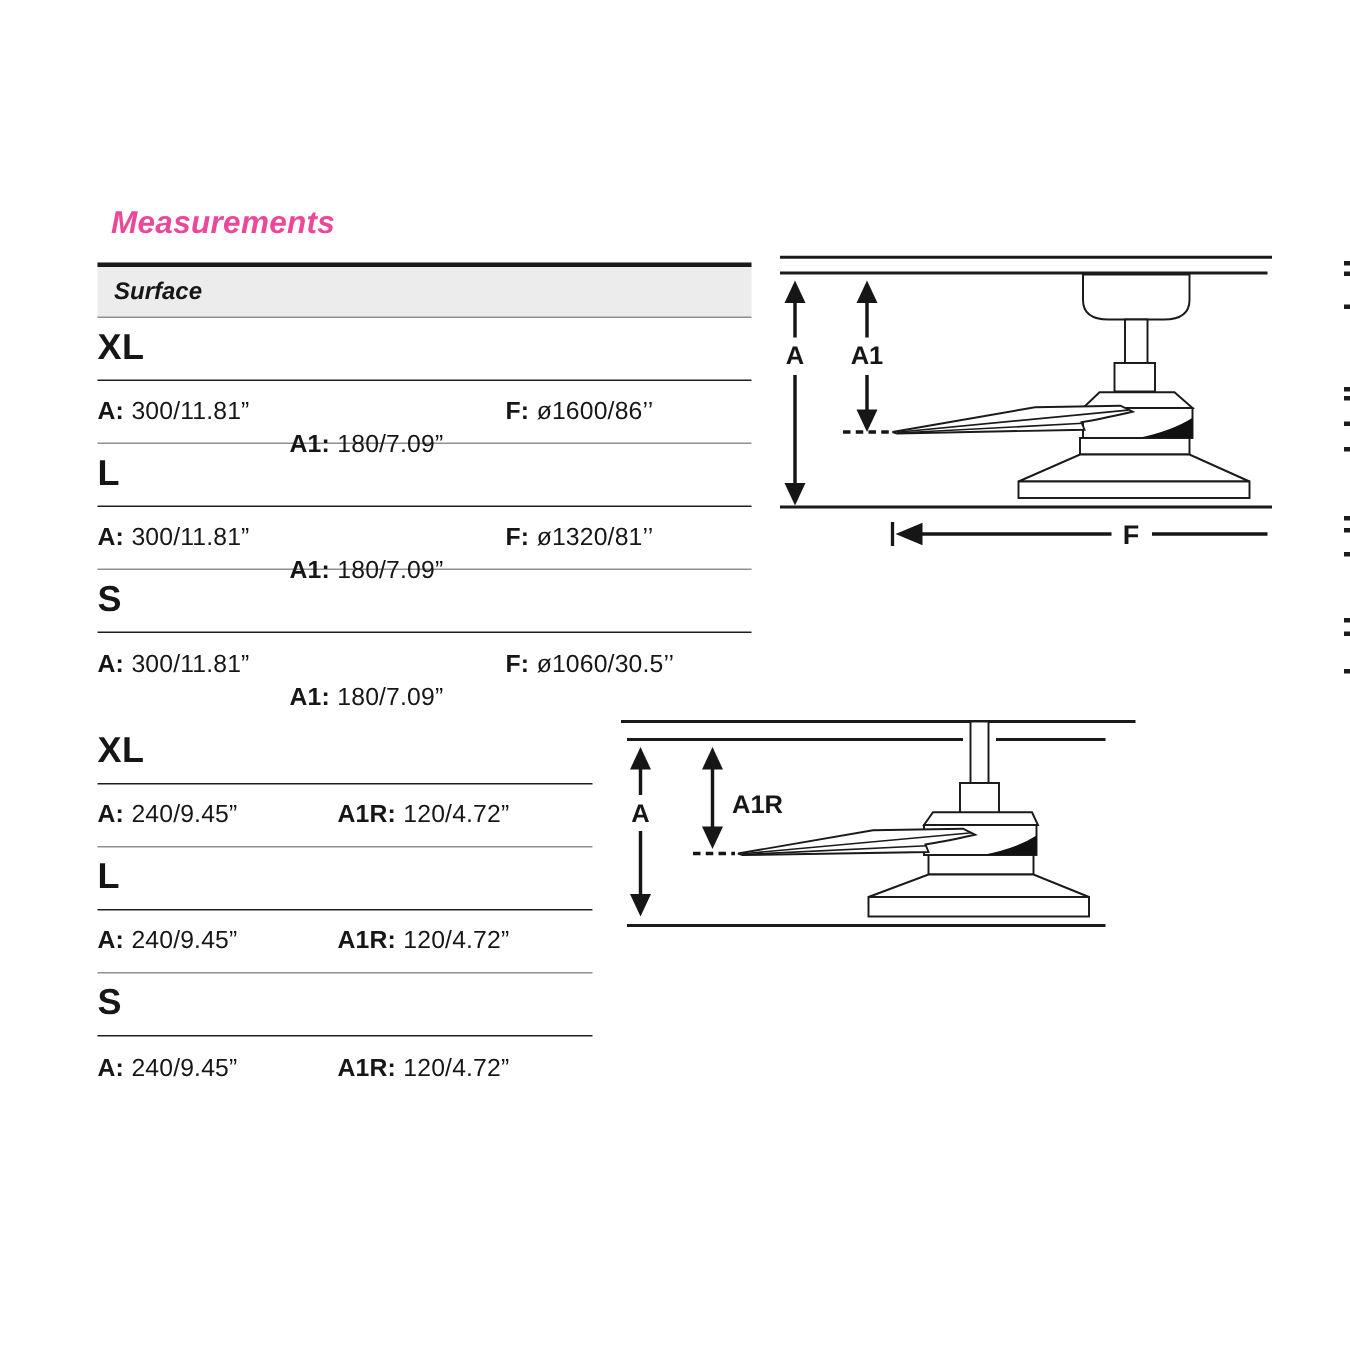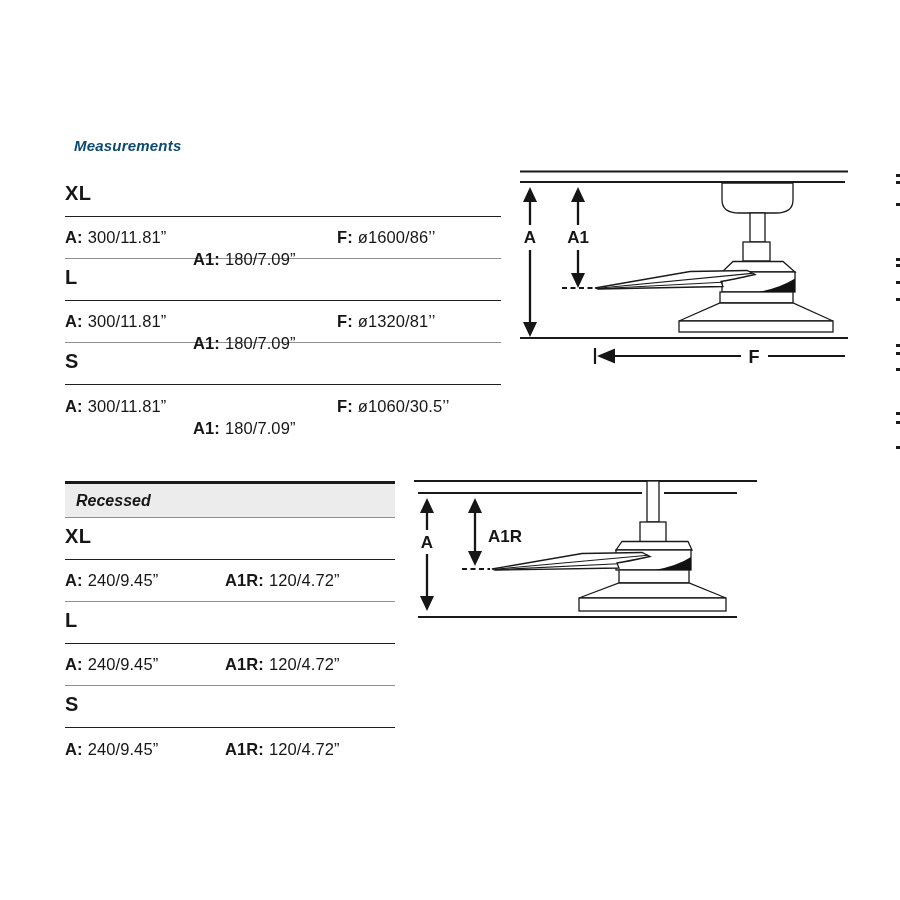--- a/index.html
+++ b/index.html
@@ -4,35 +4,35 @@
 <style>
   html,body{margin:0;padding:0;}
   body{
     width:900px;height:900px;background:#ffffff;position:relative;overflow:hidden;
     font-family:"Liberation Sans","DejaVu Sans",sans-serif;color:#161616;
   }
   .abs{position:absolute;}
 
   
   .doc-title{
-    left:74px;top:137px;font-size:15px;font-weight:bold;font-style:italic;
-    letter-spacing:.2px;color:#0c4a6e;
+    left:74px;top:137px;font-size:21px;font-weight:bold;font-style:italic;
+    letter-spacing:.2px;color:#ec4899;
   }
 
   
   .spec-table{position:absolute;box-sizing:border-box;}
   .spec-table .thead{
     box-sizing:border-box;height:37px;background:#ececec;
     border-top:3px solid #1a1a1a;border-bottom:1px solid #8f8f8f;
     display:flex;align-items:center;padding-left:11px;
     font-size:16px;font-weight:bold;font-style:italic;
   }
   .size-row{
     box-sizing:border-box;height:42px;border-bottom:1.5px solid #1f1f1f;
-    padding-top:7px;font-size:20px;font-weight:bold;letter-spacing:.3px;line-height:1.1;
+    padding-top:7px;font-size:24px;font-weight:bold;letter-spacing:.3px;line-height:1.1;
   }
   .data-row{
     box-sizing:border-box;height:42px;border-bottom:1px solid #8f8f8f;
     display:flex;align-items:center;font-size:16.5px;letter-spacing:.1px;
   }
   .data-row.last{border-bottom:none;}
   .col{display:inline-flex;white-space:nowrap;}
   .col b{margin-right:5px;font-weight:bold;}
   .w128{width:128px;} .w144{width:144px;margin-top:44px;} .w160{width:160px;}
 
@@ -44,20 +44,23 @@
 
   
   .frag{position:absolute;left:896px;width:4px;height:3px;background:#1c1c1c;}
 </style>
 </head>
 <body>
 
 <div class="abs doc-title">Measurements</div>
 
 <div class="spec-table" style="left:65px;top:175px;width:436px;">
+  <div class="thead">
+    <span>Surface</span>
+  </div>
 
   <div class="size-row"><span>XL</span></div>
   <div class="data-row">
     <span class="col w128">
         <b>A:</b>
         <span>300/11.81”</span>
       </span>
     <span class="col w144">
         <b>A1:</b>
         <span>180/7.09”</span>
@@ -145,23 +148,20 @@
   <g>
     <line x1="90" y1="178" x2="90" y2="194" stroke="#161616" stroke-width="2.2"></line>
     <path d="M92,186 L110,178.5 L110,193.5 Z" fill="#161616"></path>
     <line x1="109" y1="186" x2="236" y2="186" stroke="#161616" stroke-width="2.2"></line>
     <text class="ftext" x="249" y="192.5" text-anchor="middle">F</text>
     <line x1="263" y1="186" x2="340" y2="186" stroke="#161616" stroke-width="2.2"></line>
   </g>
 </svg>
 
 <div class="spec-table" style="left:65px;top:481px;width:330px;">
-  <div class="thead">
-    <span>Recessed</span>
-  </div>
 
   <div class="size-row"><span>XL</span></div>
   <div class="data-row">
     <span class="col w160">
         <b>A:</b>
         <span>240/9.45”</span>
       </span>
     <span class="col">
         <b>A1R:</b>
         <span>120/4.72”</span>

